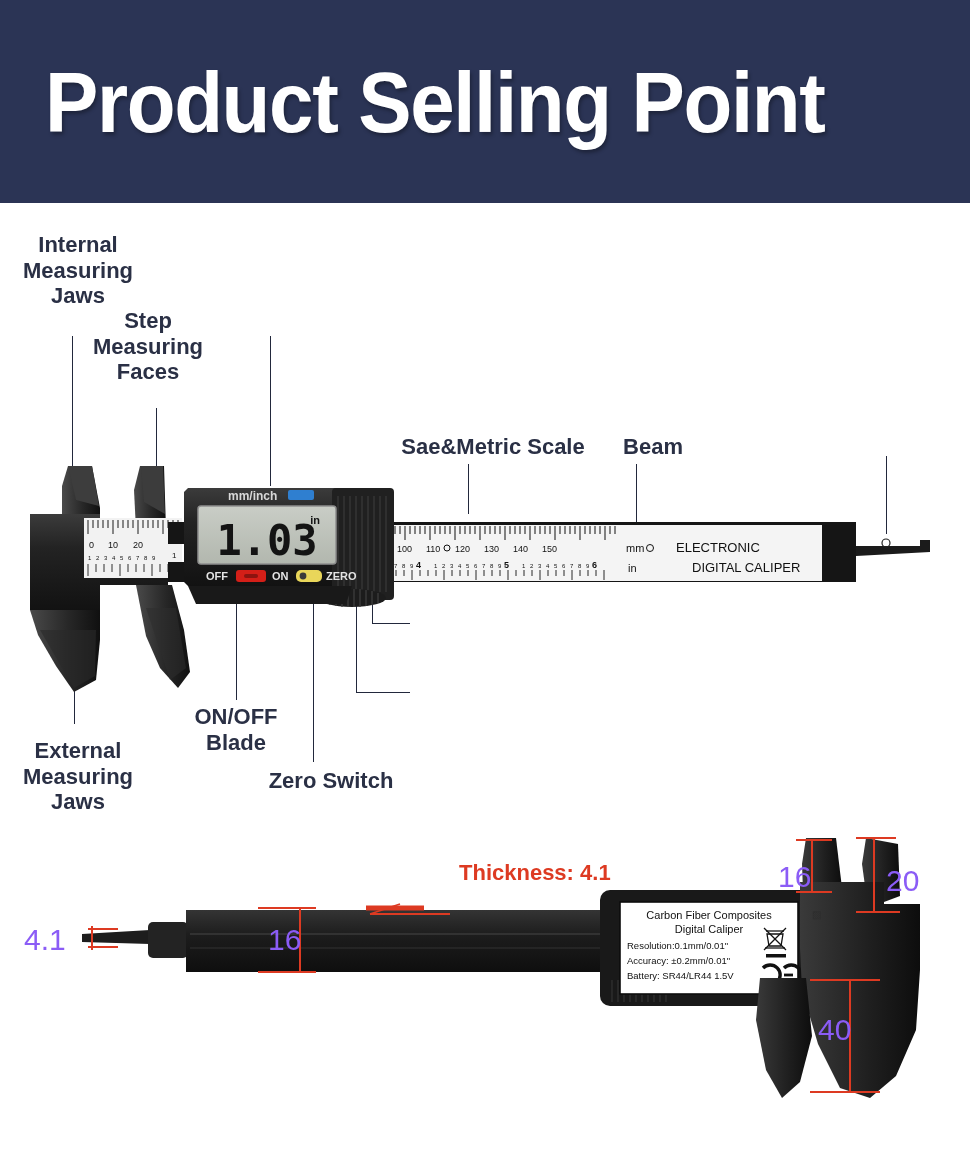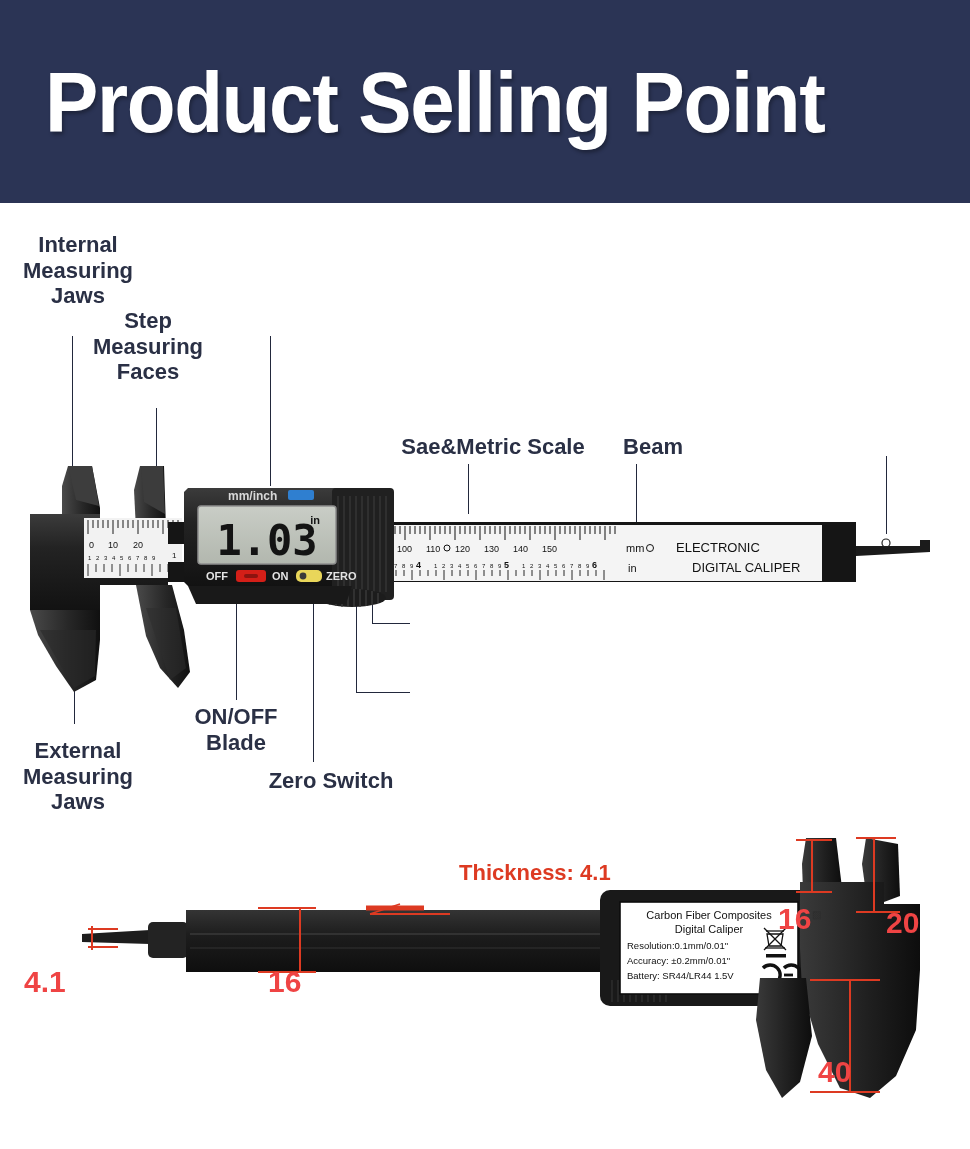--- a/index.html
+++ b/index.html
@@ -52,25 +52,24 @@
 
   
   #caliper-top { position: absolute; left: 0; top: 430px; width: 970px; height: 280px; }
 
   
   #caliper-bottom { position: absolute; left: 0; top: 830px; width: 970px; height: 300px; }
 
   
   .dim {
     position: absolute;
-    color: #ef4444;
-    font-weight: bold;
+    color: #8b5cf6;
+    font-weight: normal;
     font-size: 30px;
     line-height: 1;
-    margin-top: 42px;
   }
   .thickness-label {
     position: absolute;
     color: #dd3a22;
     font-weight: bold;
     font-size: 22px;
     line-height: 1;
     white-space: nowrap;
   }
 </style>

